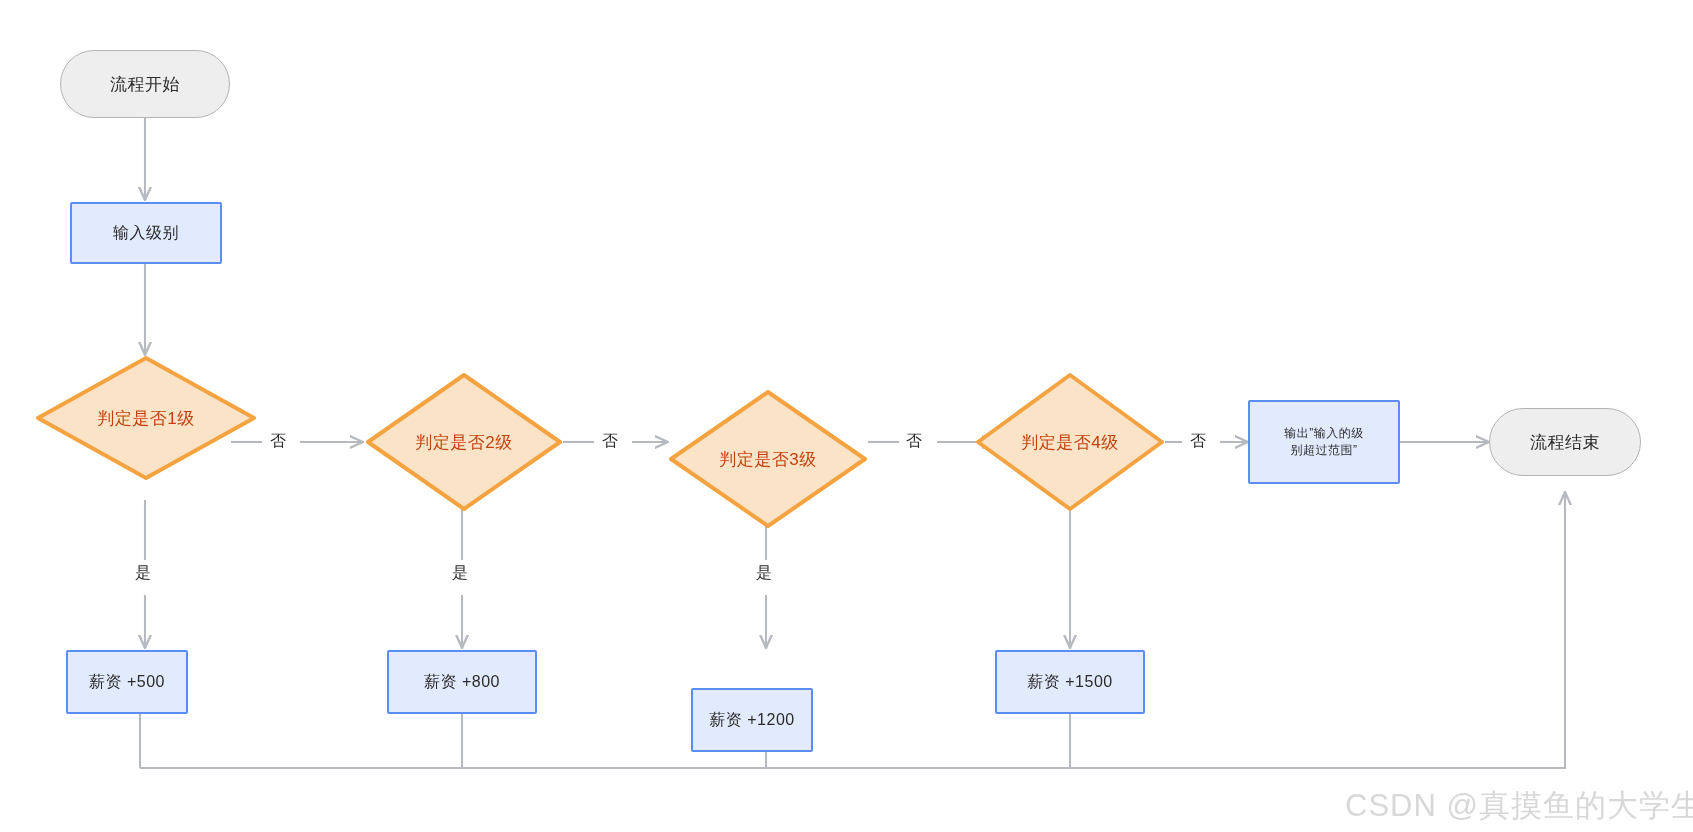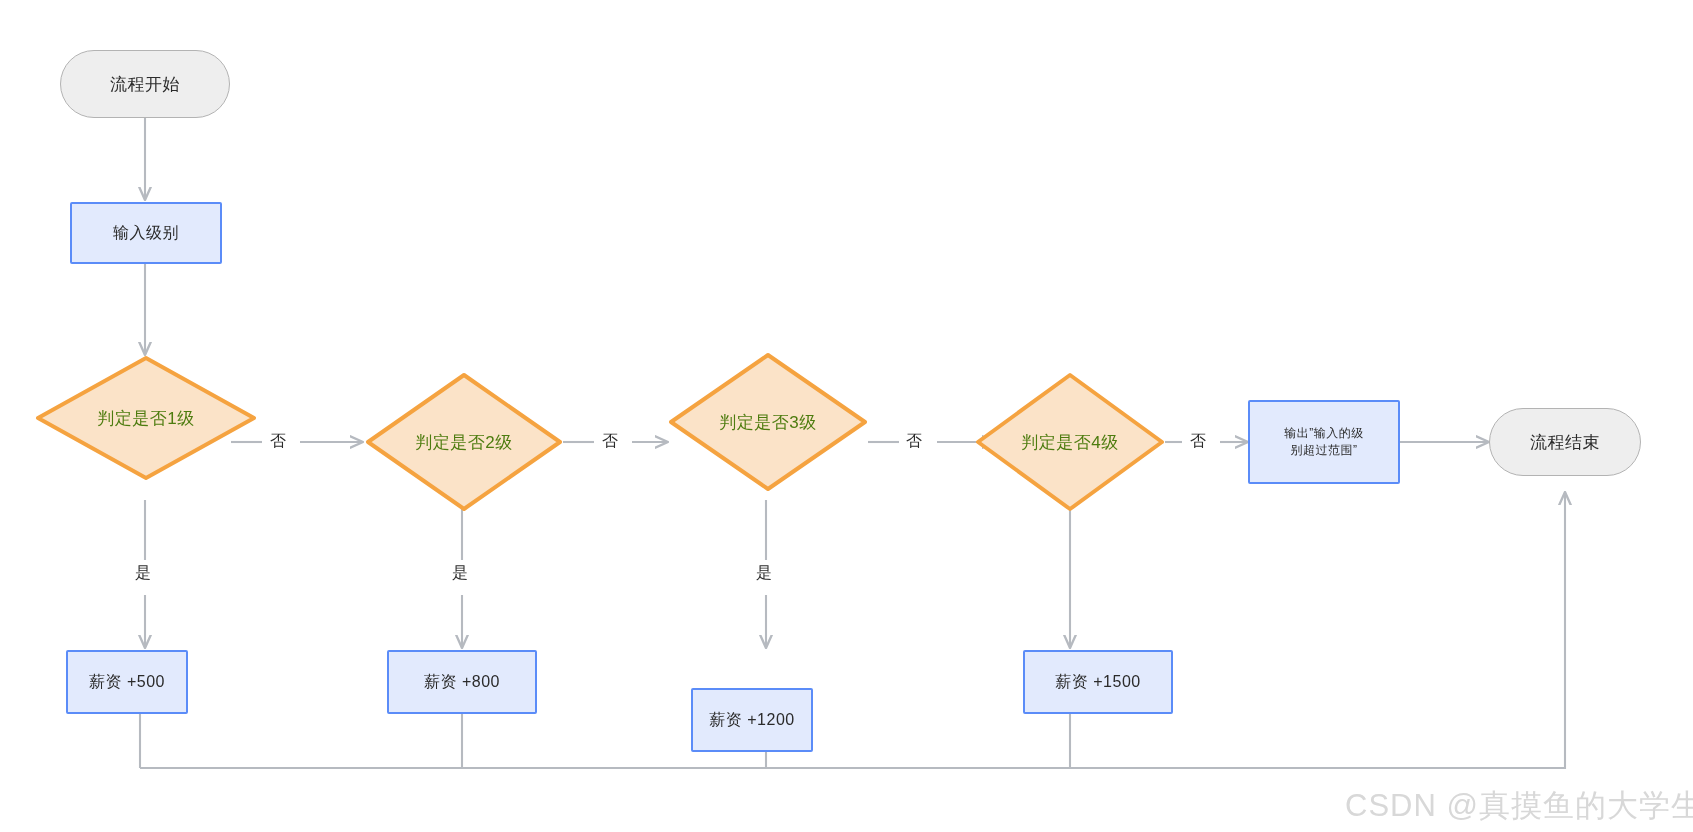--- a/index.html
+++ b/index.html
@@ -69,21 +69,21 @@
     position: absolute;
     left: 0;
     top: 0;
     width: 100%;
     height: 100%;
   }
   .node.decision .diamond-label {
     position: relative;
     z-index: 2;
     font-size: 17px;
-    color: #4d7c0f;
+    color: #c2410c;
     letter-spacing: 0.5px;
     white-space: nowrap;
   }
 
   
   .edge-label {
     position: absolute;
     font-size: 16px;
     color: #2b2b2b;
     background: #ffffff;
@@ -169,21 +169,21 @@
     <span class="diamond-label">判定是否1级</span>
   </div>
 
   <div class="node decision" style="left:365px; top:372px; width:198px; height:140px;">
     <svg class="diamond-shape" viewBox="0 0 198 140" preserveAspectRatio="none">
       <polygon points="99,3 195,70 99,137 3,70" fill="#fbe3c8" stroke="#f5a340" stroke-width="4" stroke-linejoin="round"></polygon>
     </svg>
     <span class="diamond-label">判定是否2级</span>
   </div>
 
-  <div class="node decision" style="left:668px; top:352px; width:200px; height:140px;align-items:center;">
+  <div class="node decision" style="left:668px; top:389px; width:200px; height:140px;align-items:center;">
     <svg class="diamond-shape" viewBox="0 0 200 140" preserveAspectRatio="none">
       <polygon points="100,3 197,70 100,137 3,70" fill="#fbe3c8" stroke="#f5a340" stroke-width="4" stroke-linejoin="round"></polygon>
     </svg>
     <span class="diamond-label">判定是否3级</span>
   </div>
 
   <div class="node decision" style="left:975px; top:372px; width:190px; height:140px;">
     <svg class="diamond-shape" viewBox="0 0 190 140" preserveAspectRatio="none">
       <polygon points="95,3 187,70 95,137 3,70" fill="#fbe3c8" stroke="#f5a340" stroke-width="4" stroke-linejoin="round"></polygon>
     </svg>
@@ -204,21 +204,21 @@
   </div>
 
   <div class="node process" style="left:387px; top:650px; width:150px; height:64px;">
     <span>薪资 +800</span>
   </div>
 
   <div class="node process" style="left:691px; top:688px; width:122px; height:64px;">
     <span>薪资 +1200</span>
   </div>
 
-  <div class="node process" style="left:995px; top:650px; width:150px; height:64px;margin-left:28px;">
+  <div class="node process" style="left:995px; top:650px; width:150px; height:64px;">
     <span>薪资 +1500</span>
   </div>
 
   <div class="edge-label" style="left:265px; top:430px;">否</div>
   <div class="edge-label" style="left:597px; top:430px;">否</div>
   <div class="edge-label" style="left:901px; top:430px;">否</div>
   <div class="edge-label" style="left:1185px; top:430px;">否</div>
 
   <div class="edge-label" style="left:130px; top:562px;">是</div>
   <div class="edge-label" style="left:447px; top:562px;">是</div>

